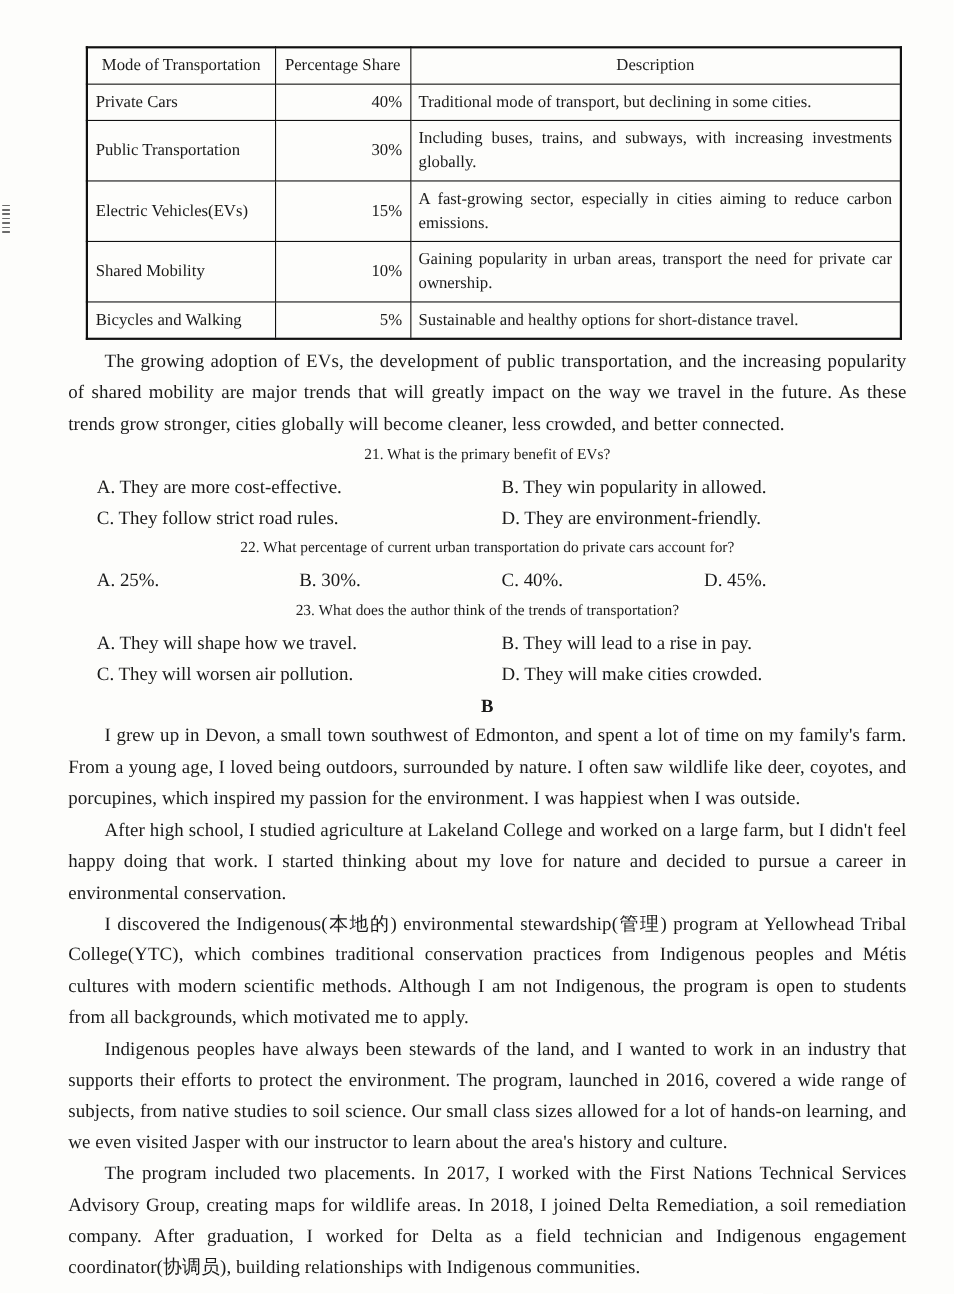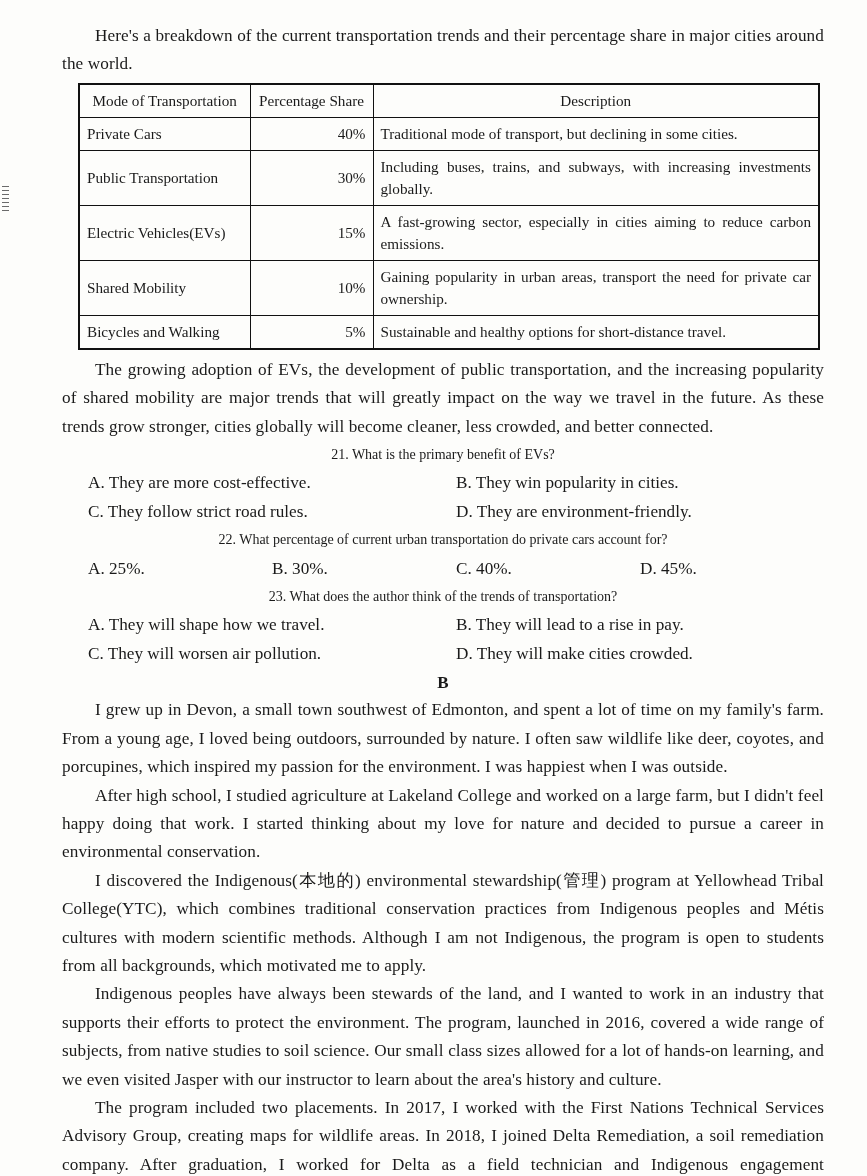--- a/index.html
+++ b/index.html
@@ -50,21 +50,21 @@
     font-size: 17.2px;
     line-height: 28.4px;
     text-align: justify;
     text-justify: inter-word;
     letter-spacing: .1px;
   }
   p.para.indent { text-indent: 33px; }
 
   
   .tbl-wrap {
-    margin-top: 4px;
+    margin-top: 20px;
     margin-left: 16px;
     width: 712px;
   }
   table.data {
     border-collapse: collapse;
     width: 740px;
     table-layout: fixed;
     border: 2.2px solid #111;
   }
   table.data td, table.data th {
@@ -114,21 +114,20 @@
 </style>
 </head>
 <body>
 
 <div id="page">
 
   <div class="margin-mark"></div>
 
   <div class="content">
 
-    <p class="para indent">Here's a breakdown of the current transportation trends and their percentage share in major cities around the world.</p>
 
     <div class="tbl-wrap">
       <table class="data">
         <colgroup>
             <col class="c1">
             <col class="c2">
             <col class="c3">
           </colgroup>
         <thead>
           <tr>
@@ -166,21 +165,21 @@
         </tbody>
       </table>
     </div>
 
     <p class="para indent" style="margin-top:6px">The growing adoption of EVs, the development of public transportation, and the increasing popularity of shared mobility are major trends that will greatly impact on the way we travel in the future. As these trends grow stronger, cities globally will become cleaner, less crowded, and better connected.</p>
 
     <div class="qblock">
       <p class="q-stem">21. What is the primary benefit of EVs?</p>
       <div class="q-opts opts-2">
         <span class="opt">A. They are more cost-effective.</span>
-        <span class="opt">B. They win popularity in cities.</span>
+        <span class="opt">B. They win popularity in allowed.</span>
       </div>
       <div class="q-opts opts-2">
         <span class="opt">C. They follow strict road rules.</span>
         <span class="opt">D. They are environment-friendly.</span>
       </div>
     </div>
 
     <div class="qblock">
       <p class="q-stem">22. What percentage of current urban transportation do private cars account for?</p>
       <div class="q-opts opts-4">

